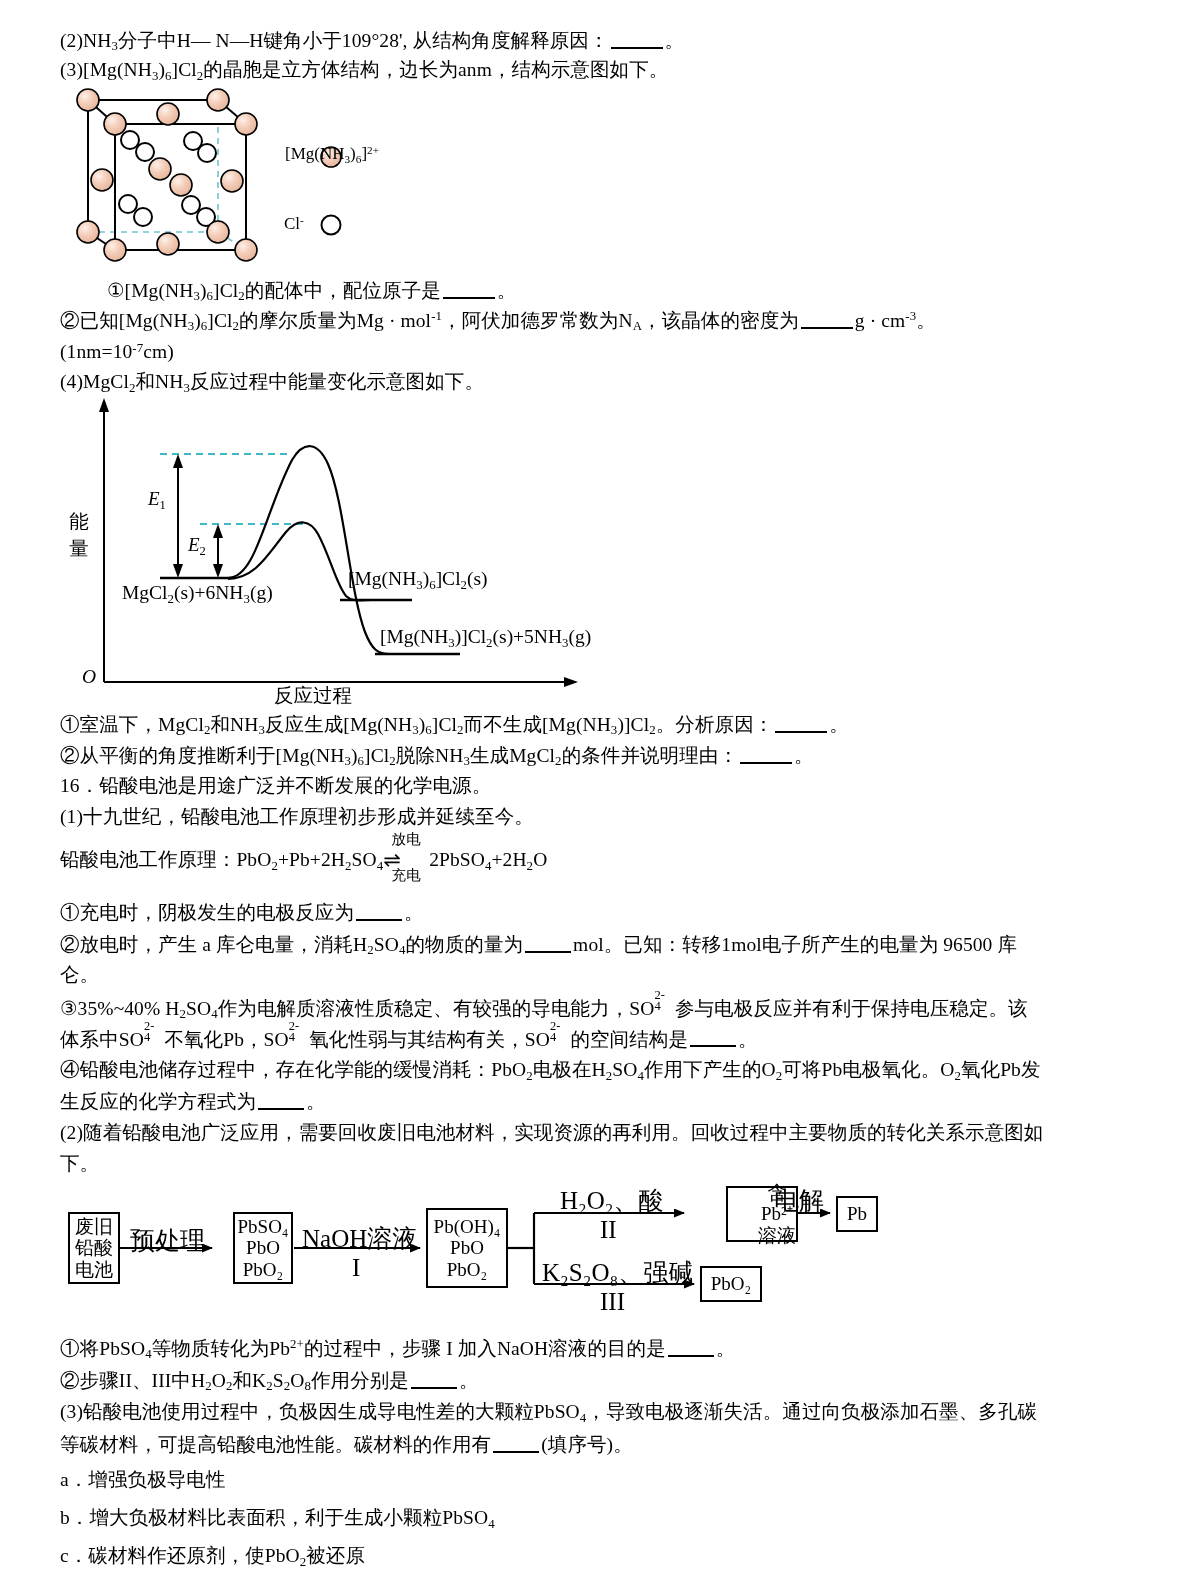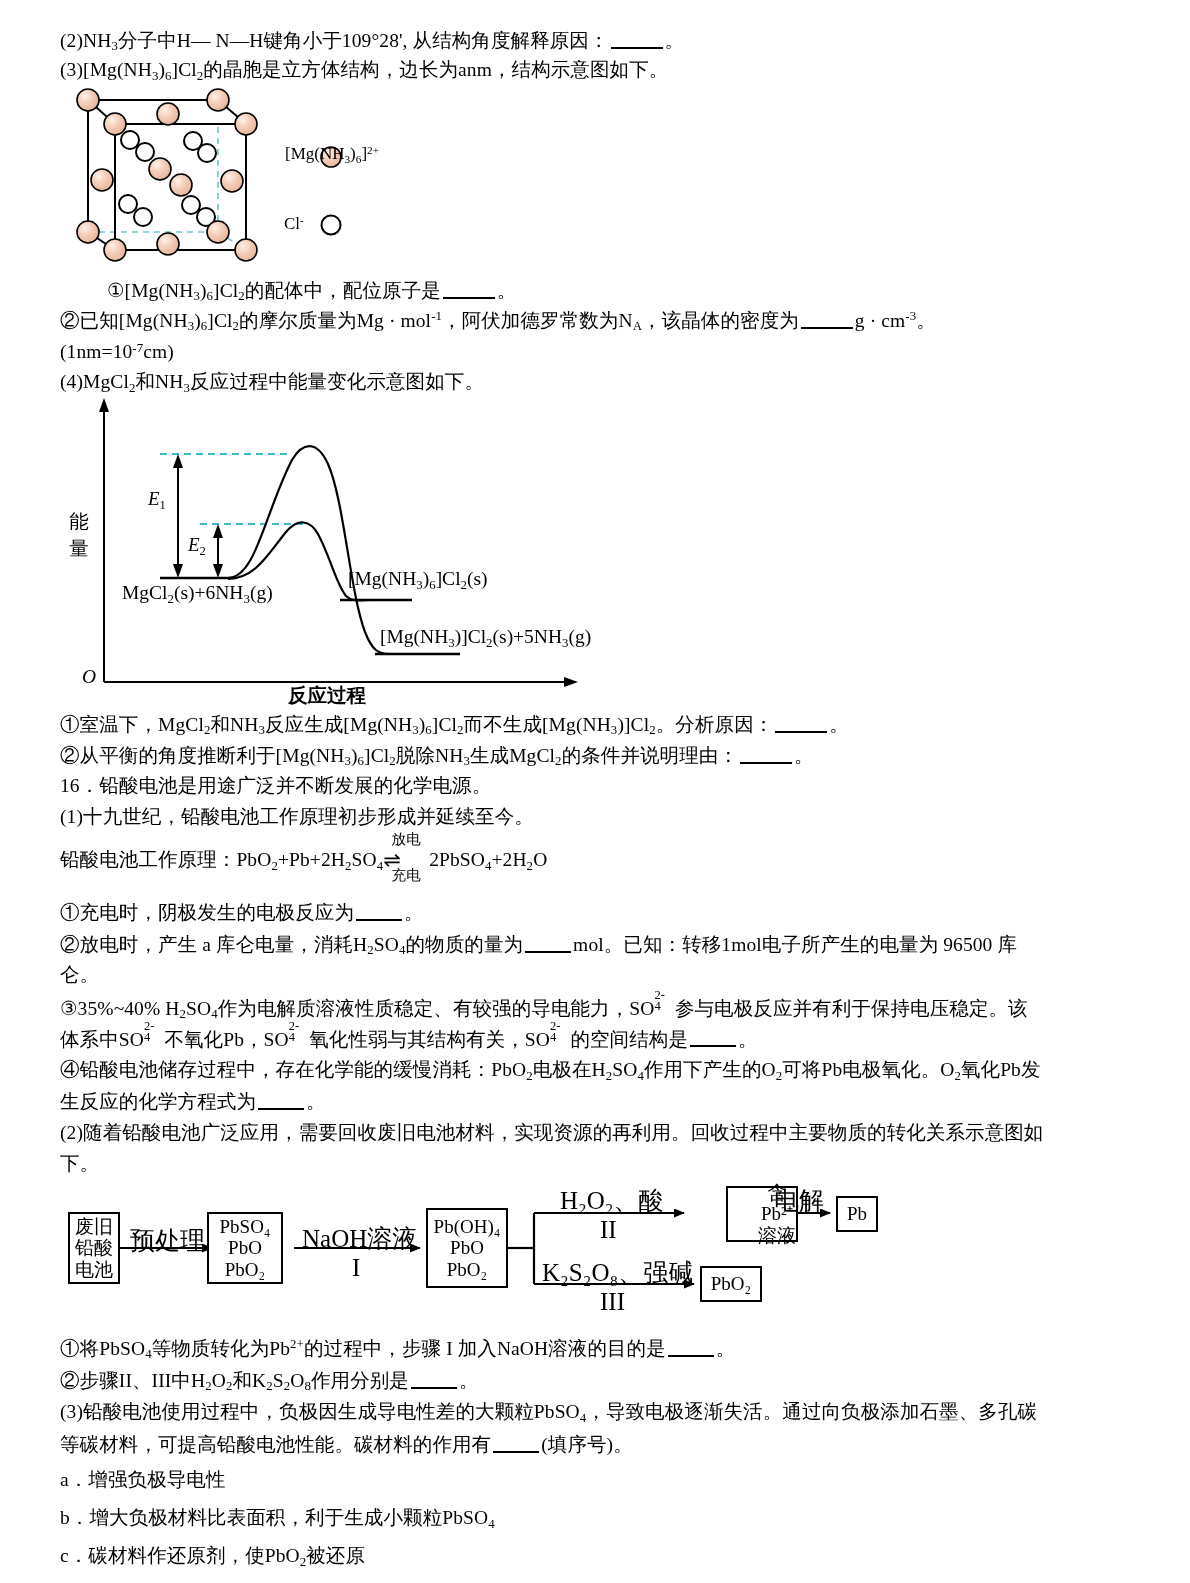--- a/index.html
+++ b/index.html
@@ -250,21 +250,21 @@
       <span>E</span><sub style="font-style:normal;">2</sub>
     </div>
 
     <div class="axistxt" style="left:8px; top:116px; width:22px; text-align:center;">
       <div>能</div>
       <div>量</div>
     </div>
 
     <div class="axistxt" style="left:22px; top:274px; font-style:italic;">O</div>
 
-    <div class="axistxt" style="left:228px; top:290px;font-weight:bold;">反应过程</div>
+    <div class="axistxt" style="left:214px; top:290px;">反应过程</div>
 
     <div class="axistxt" style="left:62px; top:190px; white-space:nowrap;">
       <span>MgCl</span><sub>2</sub><span>(s)+6NH</span><sub>3</sub><span>(g)</span>
     </div>
 
     <div class="axistxt" style="left:288px; top:176px; white-space:nowrap;">
       <span>[Mg(NH</span><sub>3</sub><span>)</span><sub>6</sub><span>]Cl</span><sub>2</sub><span>(s)</span>
     </div>
 
     <div class="axistxt" style="left:320px; top:234px; white-space:nowrap;">
@@ -337,21 +337,21 @@
         <line x1="706" y1="33" x2="768" y2="33" marker-end="url(#ah)"></line>
       </g>
     </svg>
 
     <div class="fbox" style="left:6px; top:32px; width:52px; height:72px;">
       <div>废旧</div>
       <div>铅酸</div>
       <div>电池</div>
     </div>
 
-    <div class="fbox" style="left:145px; top:32px; width:76px; height:72px;">
+    <div class="fbox" style="left:171px; top:32px; width:60px; height:72px;">
       <div>PbSO₄</div>
       <div>PbO</div>
       <div>PbO₂</div>
     </div>
 
     <div class="fbox" style="left:364px; top:28px; width:82px; height:80px;">
       <div>Pb(OH)₄</div>
       <div>PbO</div>
       <div>PbO₂</div>
     </div>

